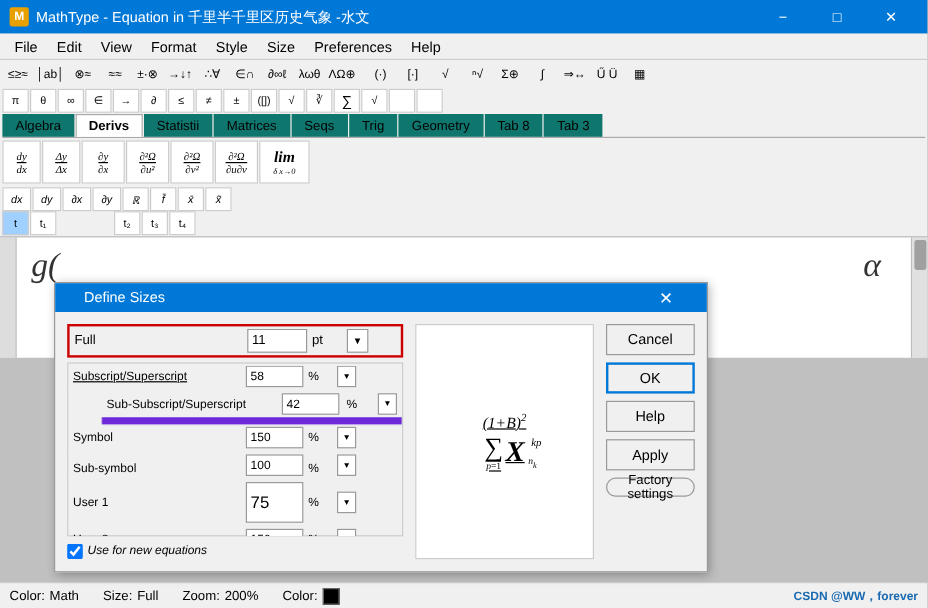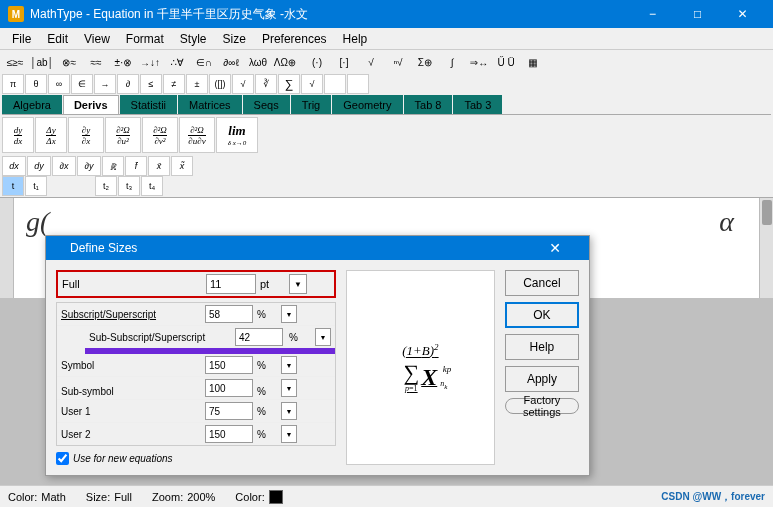--- a/index.html
+++ b/index.html
@@ -466,21 +466,21 @@
               <div style="width:16px;height:18px;border:1px solid #999;background:white;cursor:pointer;display:flex;align-items:center;justify-content:center;font-size:7px;">▼</div>
             </div>
             <div style="display:flex;align-items:flex-end;gap:4px;padding:2px 4px;border-bottom:1px solid #eee;">
               <span style="width:140px;font-size:10px;">Sub-symbol</span>
               <input type="text" value="100" style="width: 48px; height: 18px; border: 1px solid rgb(153, 153, 153); font-size: 10px; padding: 0px 3px;">
               <span style="width:20px;font-size:10px;">%</span>
               <div style="width:16px;height:18px;border:1px solid #999;background:white;cursor:pointer;display:flex;align-items:center;justify-content:center;font-size:7px;">▼</div>
             </div>
             <div style="display:flex;align-items:center;gap:4px;padding:2px 4px;border-bottom:1px solid #eee;">
               <span style="width:140px;font-size:10px;">User 1</span>
-              <input type="text" value="75" style="width: 48px; height: 18px; border: 1px solid rgb(153, 153, 153); font-size: 10px; padding: 0px 3px;">
+              <input type="text" value="75" style="width: 48px; height: 18px; border: 1px solid rgb(153, 153, 153); font-size: 14px; padding: 16px 3px;">
               <span style="width:20px;font-size:10px;">%</span>
               <div style="width:16px;height:18px;border:1px solid #999;background:white;cursor:pointer;display:flex;align-items:center;justify-content:center;font-size:7px;">▼</div>
             </div>
             <div style="display:flex;align-items:center;gap:4px;padding:2px 4px;">
               <span style="width:140px;font-size:10px;">User 2</span>
               <input type="text" value="150" style="width: 48px; height: 18px; border: 1px solid rgb(153, 153, 153); font-size: 10px; padding: 0px 3px;">
               <span style="width:20px;font-size:10px;">%</span>
               <div style="width:16px;height:18px;border:1px solid #999;background:white;cursor:pointer;display:flex;align-items:center;justify-content:center;font-size:7px;">▼</div>
             </div>
           </div>

